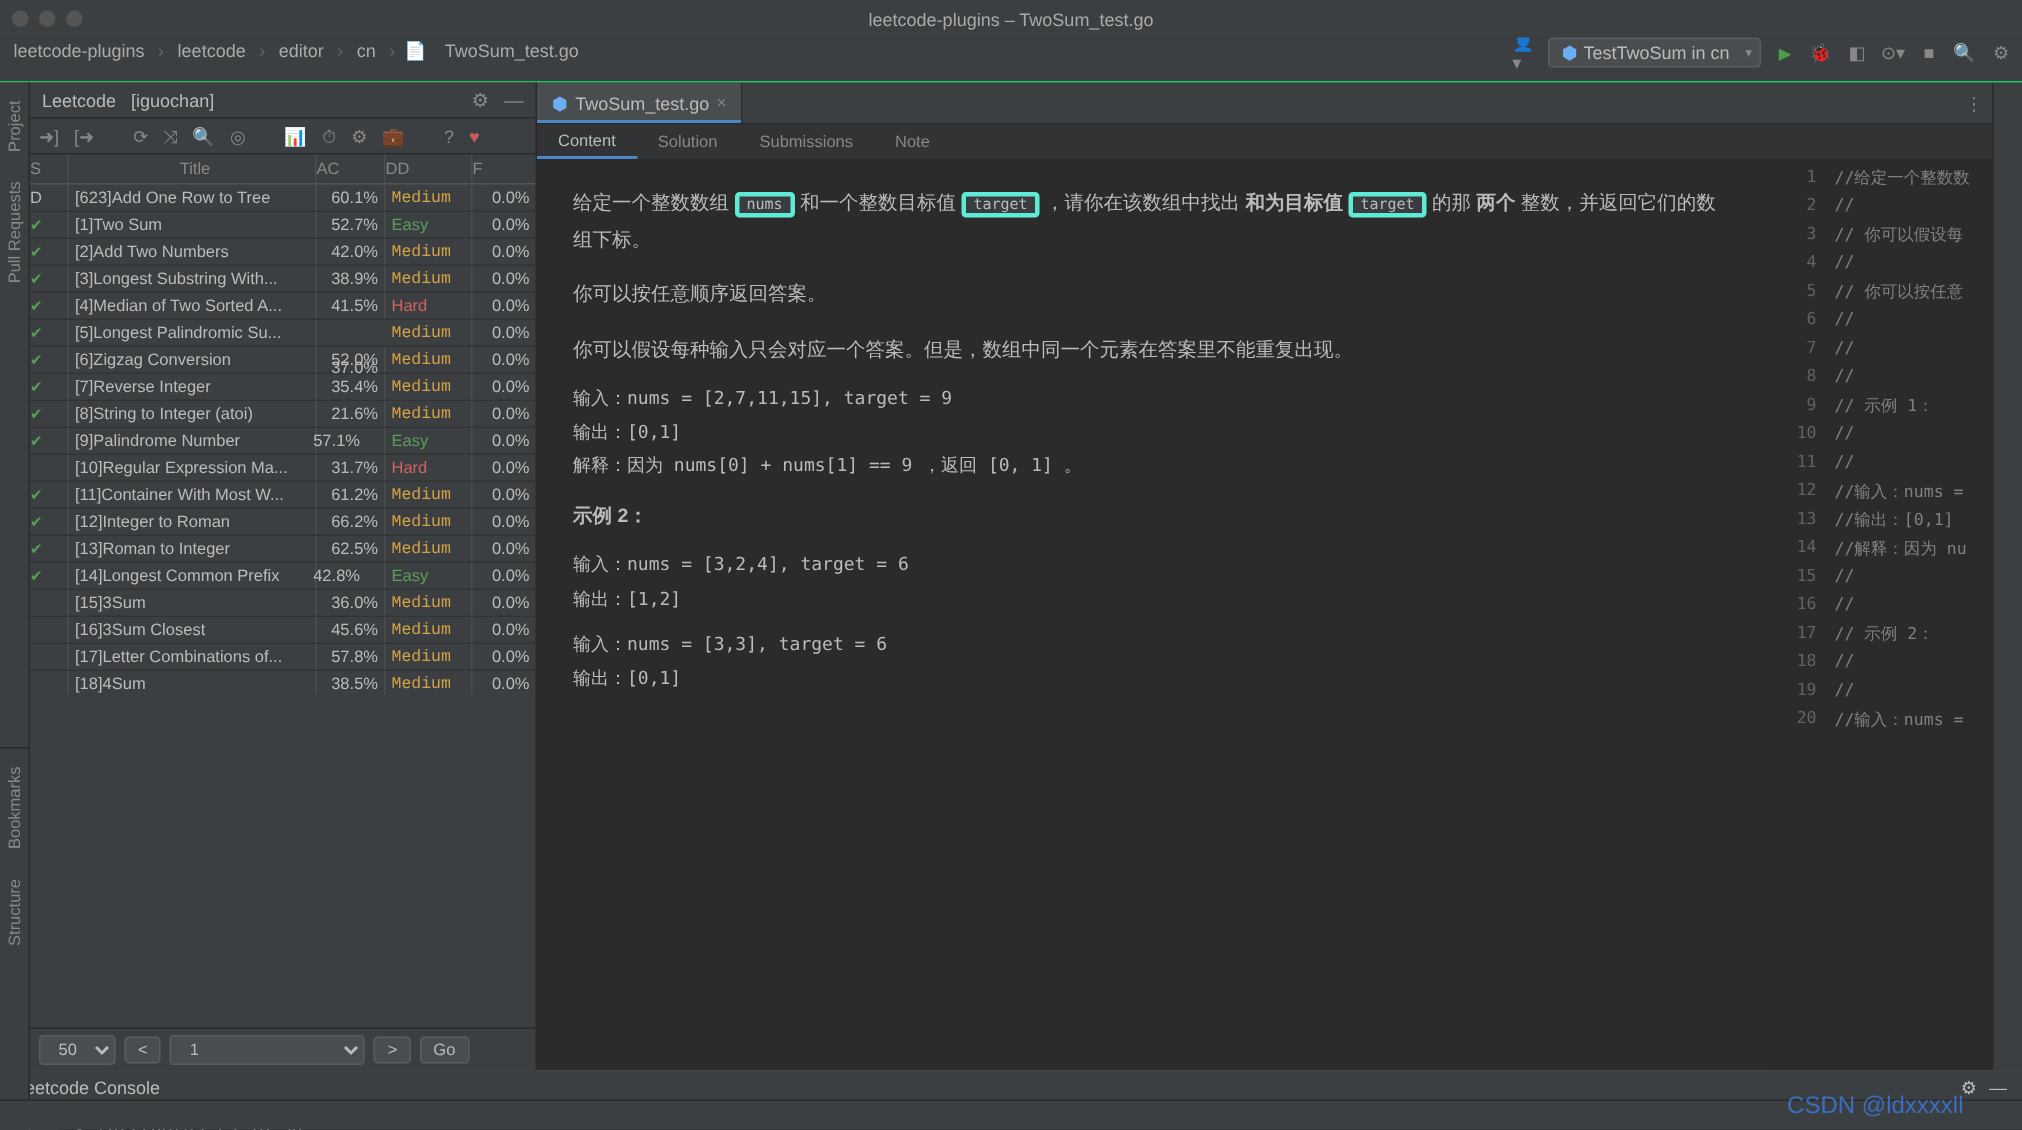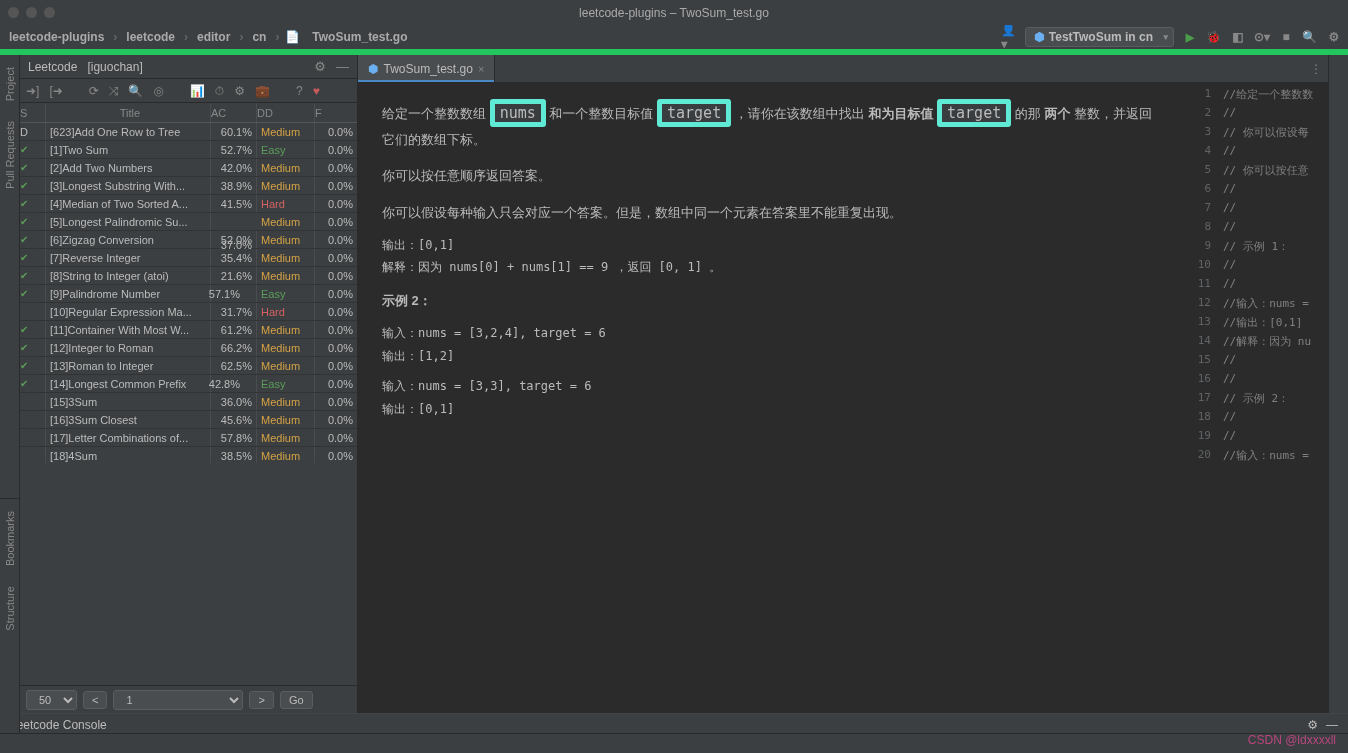--- a/index.html
+++ b/index.html
@@ -21,26 +21,25 @@
   position: relative;
 }
 .traffic-dot { width: 11px; height: 11px; border-radius: 50%; margin-right: 7px; }
 .dot-red { background: #555; }
 .dot-yellow { background: #555; }
 .dot-green { background: #555; }
 .titlebar .title { position: absolute; left: 50%; transform: translateX(-50%); color: #aaa; font-weight: 500; }
 .toolbar {
   height: 30px;
   background: #3c3f41;
-  border-bottom: 6px solid #22c55e;
-  display: flex;
-  align-items: center;
+  border-bottom: 1px solid #22c55e;
+  display: flex;
+  align-items: flex-start;
   padding: 0 6px;
   gap: 4px;
-  font-weight: bold;
 }
 .breadcrumbs { display: flex; align-items: center; gap: 6px; color: #aaa; flex: 1; }
 .breadcrumbs .sep { color: #666; }
 .bcitem { padding: 2px 3px; }
 .file-icon { color: #6aafef; margin-right: 3px; }
 .toolbar-right { display: flex; align-items: center; gap: 8px; }
 .run-config { background: #4a4d4f; border: 1px solid #5a5d5f; border-radius: 3px; padding: 2px 20px 2px 8px; display: flex; align-items: center; gap: 4px; color: #bbb; position: relative; }
 .run-config::after { content: "▾"; position: absolute; right: 5px; color: #888; font-size: 9px; }
 .tb-icon { width: 16px; height: 16px; display: flex; align-items: center; justify-content: center; color: #888; cursor: pointer; }
 .play-icon { color: #4a9d4a; font-size: 11px; }
@@ -99,21 +98,21 @@
 .prow {
   display: flex;
   height: 18px;
   font-size: 11px;
   color: #bbb;
   border-bottom: 1px solid #333;
   cursor: pointer;
 }
 .checkmark { color: #5a9e5a; font-size: 10px; }
 .diff-Easy { color: #5a9e5a; }
-.diff-Medium { color: #d4a245; }
+.diff-Medium { color: #d4a245; font-family: Liberation Mono, monospace; }
 .diff-Hard { color: #d46262; }
 .col-dd .diff { padding-left: 4px; }
 .paging-row {
   height: 28px;
   display: flex;
   align-items: center;
   padding: 0 6px;
   gap: 6px;
   border-top: 1px solid #2a2a2a;
 }
@@ -146,25 +145,25 @@
   flex: 1;
   padding: 16px 24px;
   font-size: 13px;
   line-height: 1.9;
   color: #bbb;
   overflow-y: auto;
 }
 .content-body .kw { font-weight: 600; }
 .content-body code {
   background: #3a3d3f;
-  border: 5px solid #5eead4;
+  border: 3px solid #5eead4;
   border-radius: 3px;
   padding: 0 5px;
   font-family: Menlo, Consolas, monospace;
-  font-size: 15px;
+  font-size: 10px;
   color: #bbb;
 }
 .content-body .example { margin: 8px 0; font-family: Menlo, Consolas, monospace; font-size: 12px; }
 .content-body .example-title { font-weight: 600; margin-top: 10px; }
 .right-gutter {
   width: 148px;
   background: #2b2b2b;
   border-left: 1px solid #2a2a2a;
   display: flex;
   font-family: Menlo, Consolas, monospace;
@@ -215,23 +214,23 @@
 .console-out {
   flex: 1;
   padding: 8px 10px;
   font-family: Menlo, Consolas, monospace;
   font-size: 12px;
   color: #bbb;
 }
 .watermark {
   position: absolute;
   bottom: 6px;
-  right: 12px;
-  color: #ec4899;
-  font-size: 12px;
+  right: 39px;
+  color: #3b82f6;
+  font-size: 16px;
   opacity: 0.7;
   z-index: 100;
 }
 .status-foot {
   position: absolute;
   bottom: 0;
   left: 0;
   right: 0;
   height: 20px;
   background: #3c3f41;
@@ -541,29 +540,36 @@
 
   <div class="center-panel">
     <div class="editor-tabs">
       <div class="editor-tab active">
         <span style="color:#6aafef;">⬢</span>
         <span>TwoSum_test.go</span>
         <span class="close">×</span>
       </div>
       <span class="etabs-right">⋮</span>
     </div>
+    <div class="content-tabs">
+      <div class="ctab active">Content</div>
+      <div class="ctab">Solution</div>
+      <div class="ctab">Submissions</div>
+      <div class="ctab">Note</div>
+    </div>
     <div style="display:flex; flex:1; overflow:hidden;">
       <div class="content-body">
         <p>
           <span>给定一个整数数组 </span><code>nums</code><span> 和一个整数目标值 </span><code>target</code><span> ，请你在该数组中找出 </span><span class="kw">和为目标值</span><span> </span><code>target</code><span>  的那 </span><span class="kw">两个</span><span> 整数，并返回它们的数组下标。</span>
         </p>
         <p style="margin-top:12px;">你可以按任意顺序返回答案。</p>
         <p style="margin-top:12px;">你可以假设每种输入只会对应一个答案。但是，数组中同一个元素在答案里不能重复出现。</p>
 
         <div class="example">
+          <div>输入：nums = [2,7,11,15], target = 9</div>
           <div>输出：[0,1]</div>
           <div>解释：因为 nums[0] + nums[1] == 9 ，返回 [0, 1] 。</div>
         </div>
 
         <p class="example-title">示例 2：</p>
         <div class="example">
           <div>输入：nums = [3,2,4], target = 6</div>
           <div>输出：[1,2]</div>
         </div>
 

